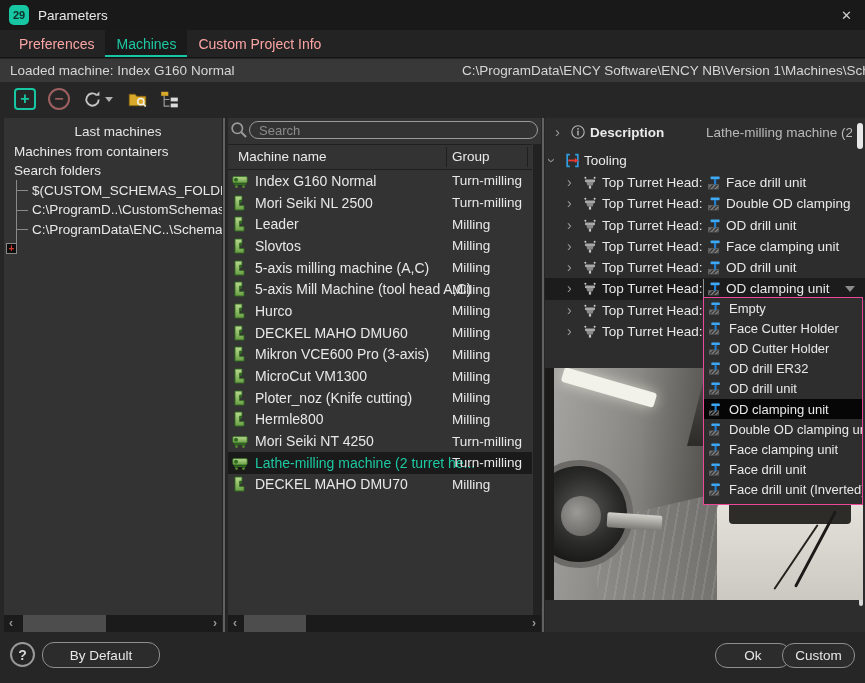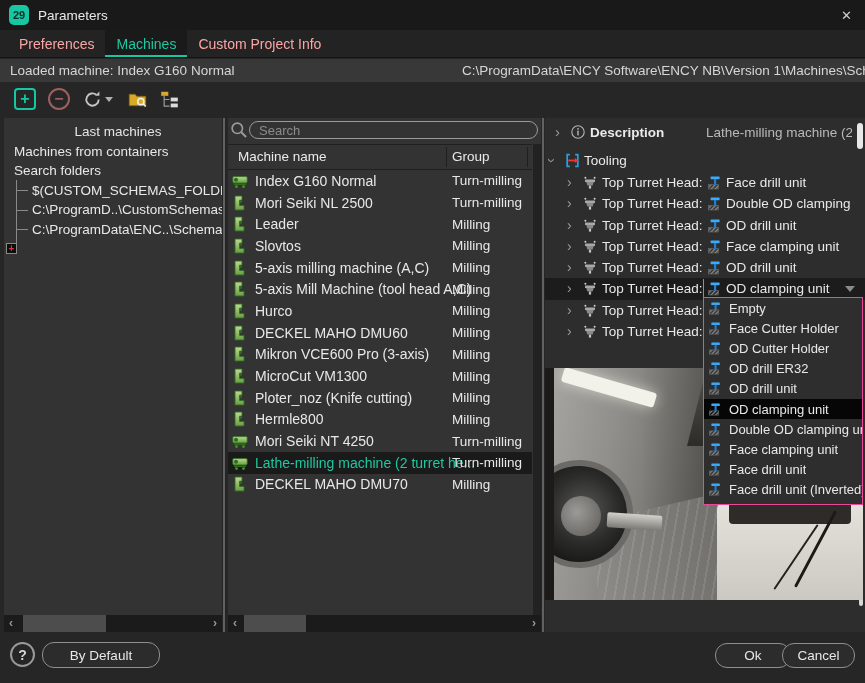--- a/index.html
+++ b/index.html
@@ -568,15 +568,15 @@
             <use href="#i-tool"></use>
           </svg>
           <span class="dlabel">Face drill unit (Inverted)</span>
         </div>
     </div>
   </div>
 
   <div class="helpbtn">?</div>
   <div class="btn" id="bydefault">By Default</div>
   <div class="btn" id="okbtn">Ok</div>
-  <div class="btn" id="cancelbtn">Cancel</div>
+  <div class="btn" id="cancelbtn">Custom</div>
 
 </div>
 
 </body></html>

